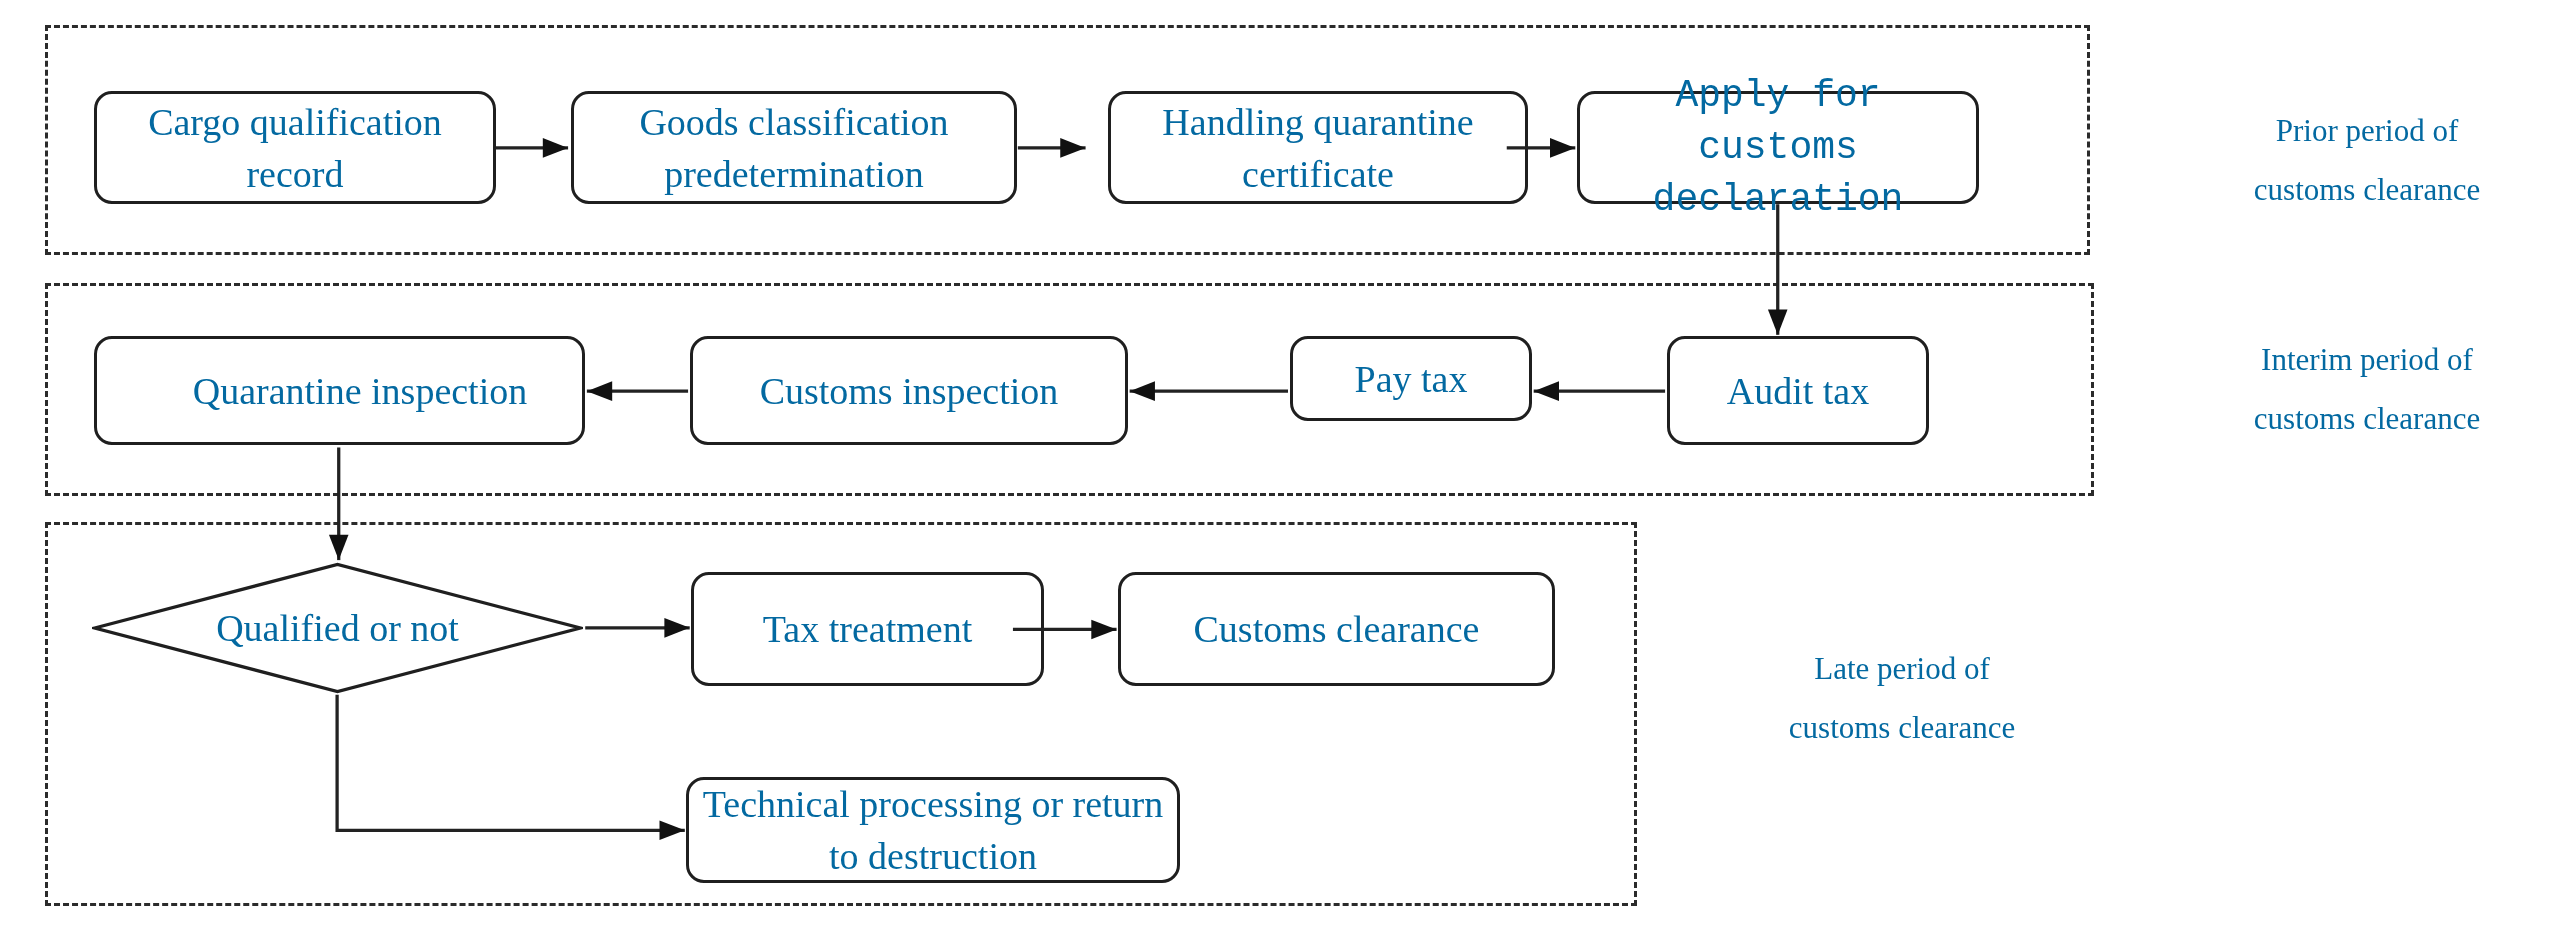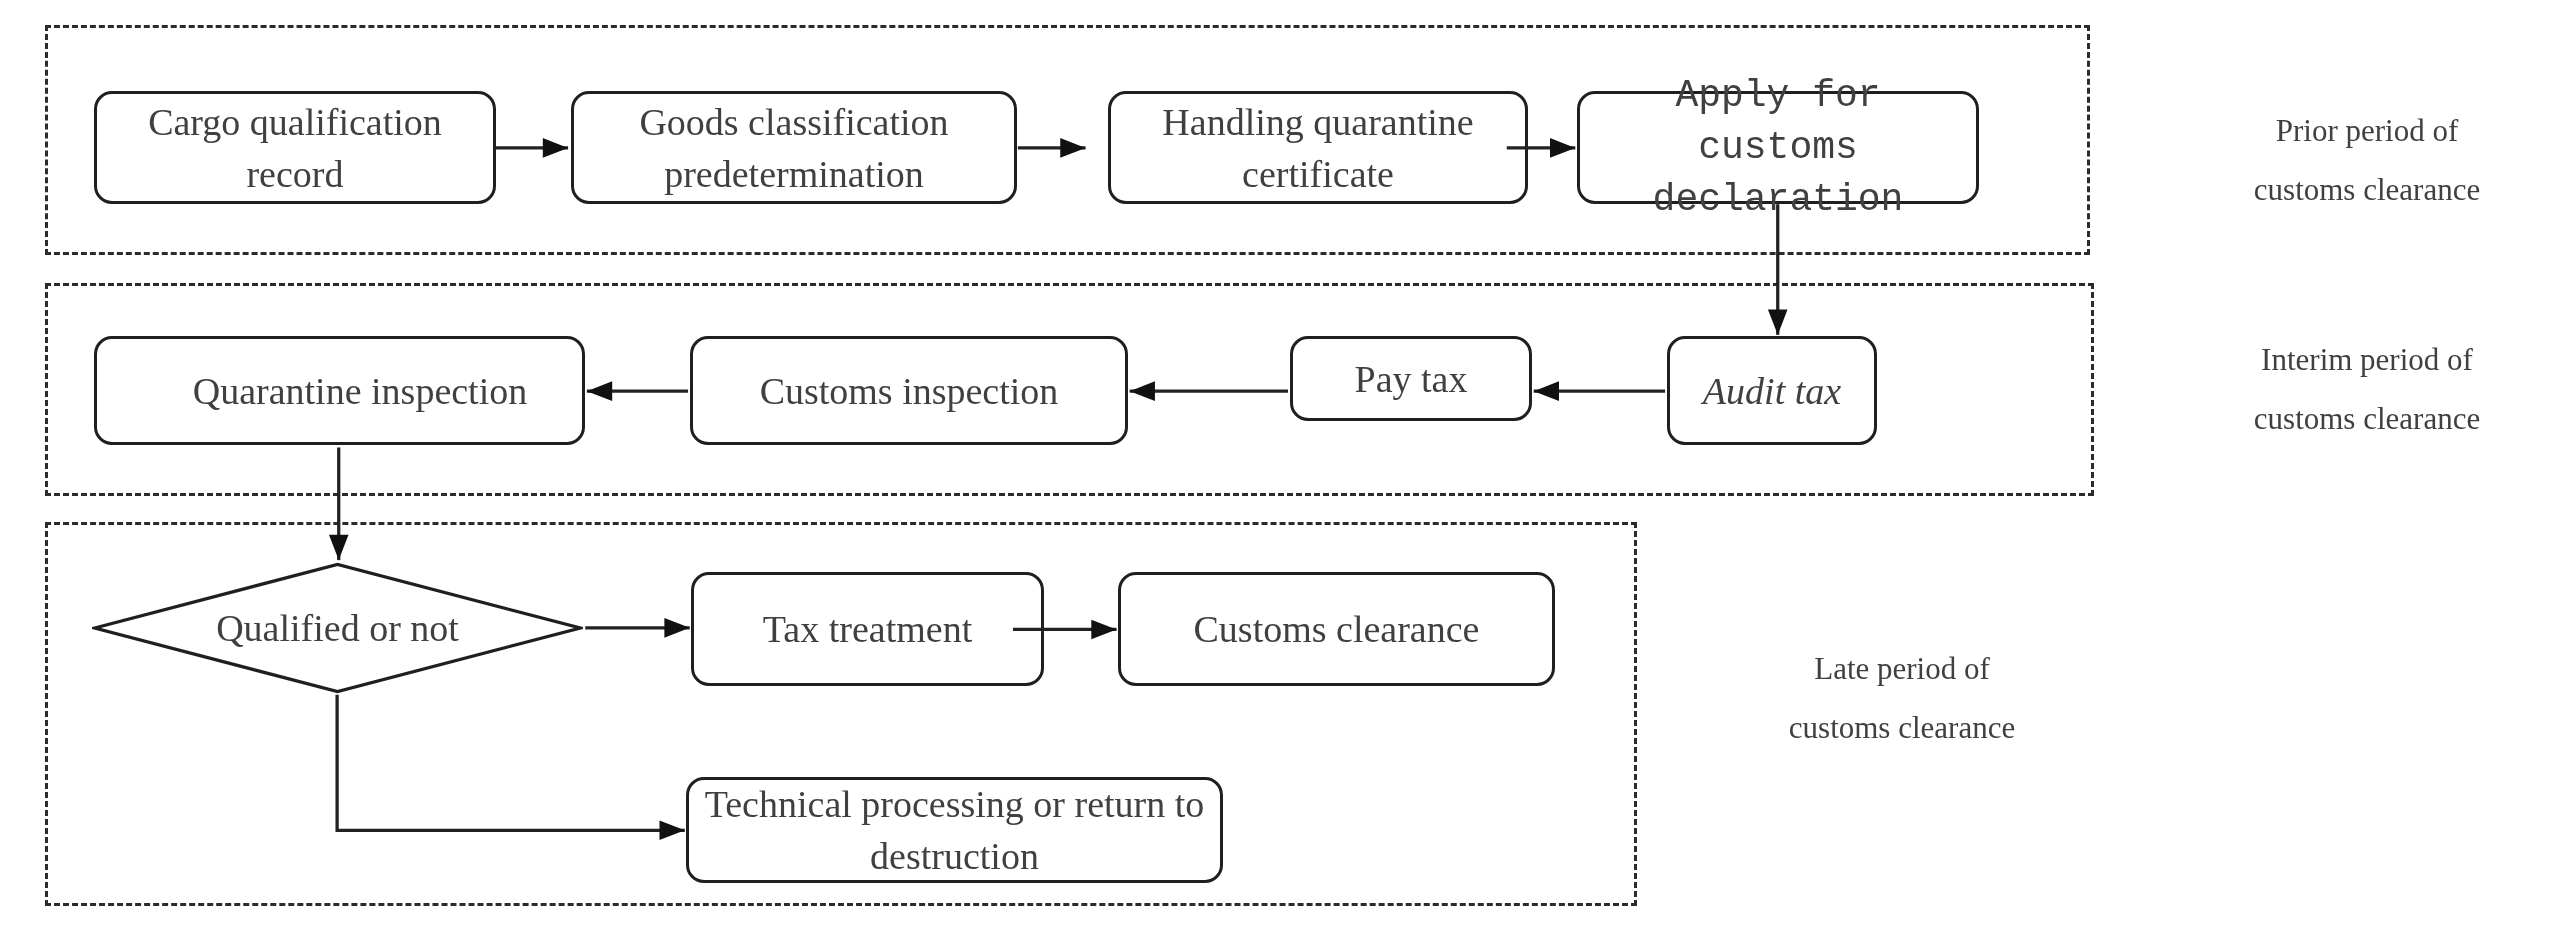--- a/index.html
+++ b/index.html
@@ -2,21 +2,21 @@
 <html style="font-size:13px"><head>
 <meta charset="utf-8">
 <style>
   html, body { margin: 0; padding: 0; background: #ffffff; }
   #canvas {
     position: relative;
     width: 2576px;
     height: 948px;
     background: #ffffff;
     font-family: "Liberation Serif", serif;
-    color: #404040;
+    color: #0369a1;
     overflow: hidden;
   }
   .group {
     position: absolute;
     border: 3.3px dashed #2b2b2b;
     box-sizing: border-box;
     background: transparent;
   }
   .node {
     position: absolute;
@@ -88,36 +88,36 @@
       </div>
       <div class="node" style="left: 94px; top: 336px; width: 491px; height: 109px; padding-left: 41px;">
         <span class="nlabel">Quarantine inspection</span>
       </div>
       <div class="node" style="left: 690px; top: 336px; width: 438px; height: 109px;">
         <span class="nlabel">Customs inspection</span>
       </div>
       <div class="node" style="left: 1290px; top: 336px; width: 242px; height: 85px;">
         <span class="nlabel">Pay tax</span>
       </div>
-      <div class="node" style="left: 1667px; top: 336px; width: 210px; height: 109px; font-style: italic;">
+      <div class="node" style="left: 1667px; top: 336px; width: 262px; height: 109px;">
         <span class="nlabel">Audit tax</span>
       </div>
       <div class="node diamond" style="left: 92px; top: 562px; width: 491px; height: 132px;">
         <svg class="dshape" viewBox="0 0 602 162">
           <polygon points="3,81 301,3 599,81 301,159" fill="#ffffff" stroke="#1f1f1f" stroke-width="4"></polygon>
         </svg>
         <span class="nlabel">Qualified or not</span>
       </div>
       <div class="node" style="left: 691px; top: 572px; width: 353px; height: 114px;">
         <span class="nlabel">Tax treatment</span>
       </div>
       <div class="node" style="left: 1118px; top: 572px; width: 437px; height: 114px;">
         <span class="nlabel">Customs clearance</span>
       </div>
-      <div class="node" style="left: 686px; top: 777px; width: 537px; height: 106px;">
+      <div class="node" style="left: 686px; top: 777px; width: 494px; height: 106px;">
         <span class="nlabel">Technical processing or return to destruction</span>
       </div>
     </div>
   <div id="labels-layer">
       <div class="plabel" style="left: 2367px; top: 160px;">
         <div>Prior period of</div>
         <div>customs clearance</div>
       </div>
       <div class="plabel" style="left: 2367px; top: 389px;">
         <div>Interim period of</div>

